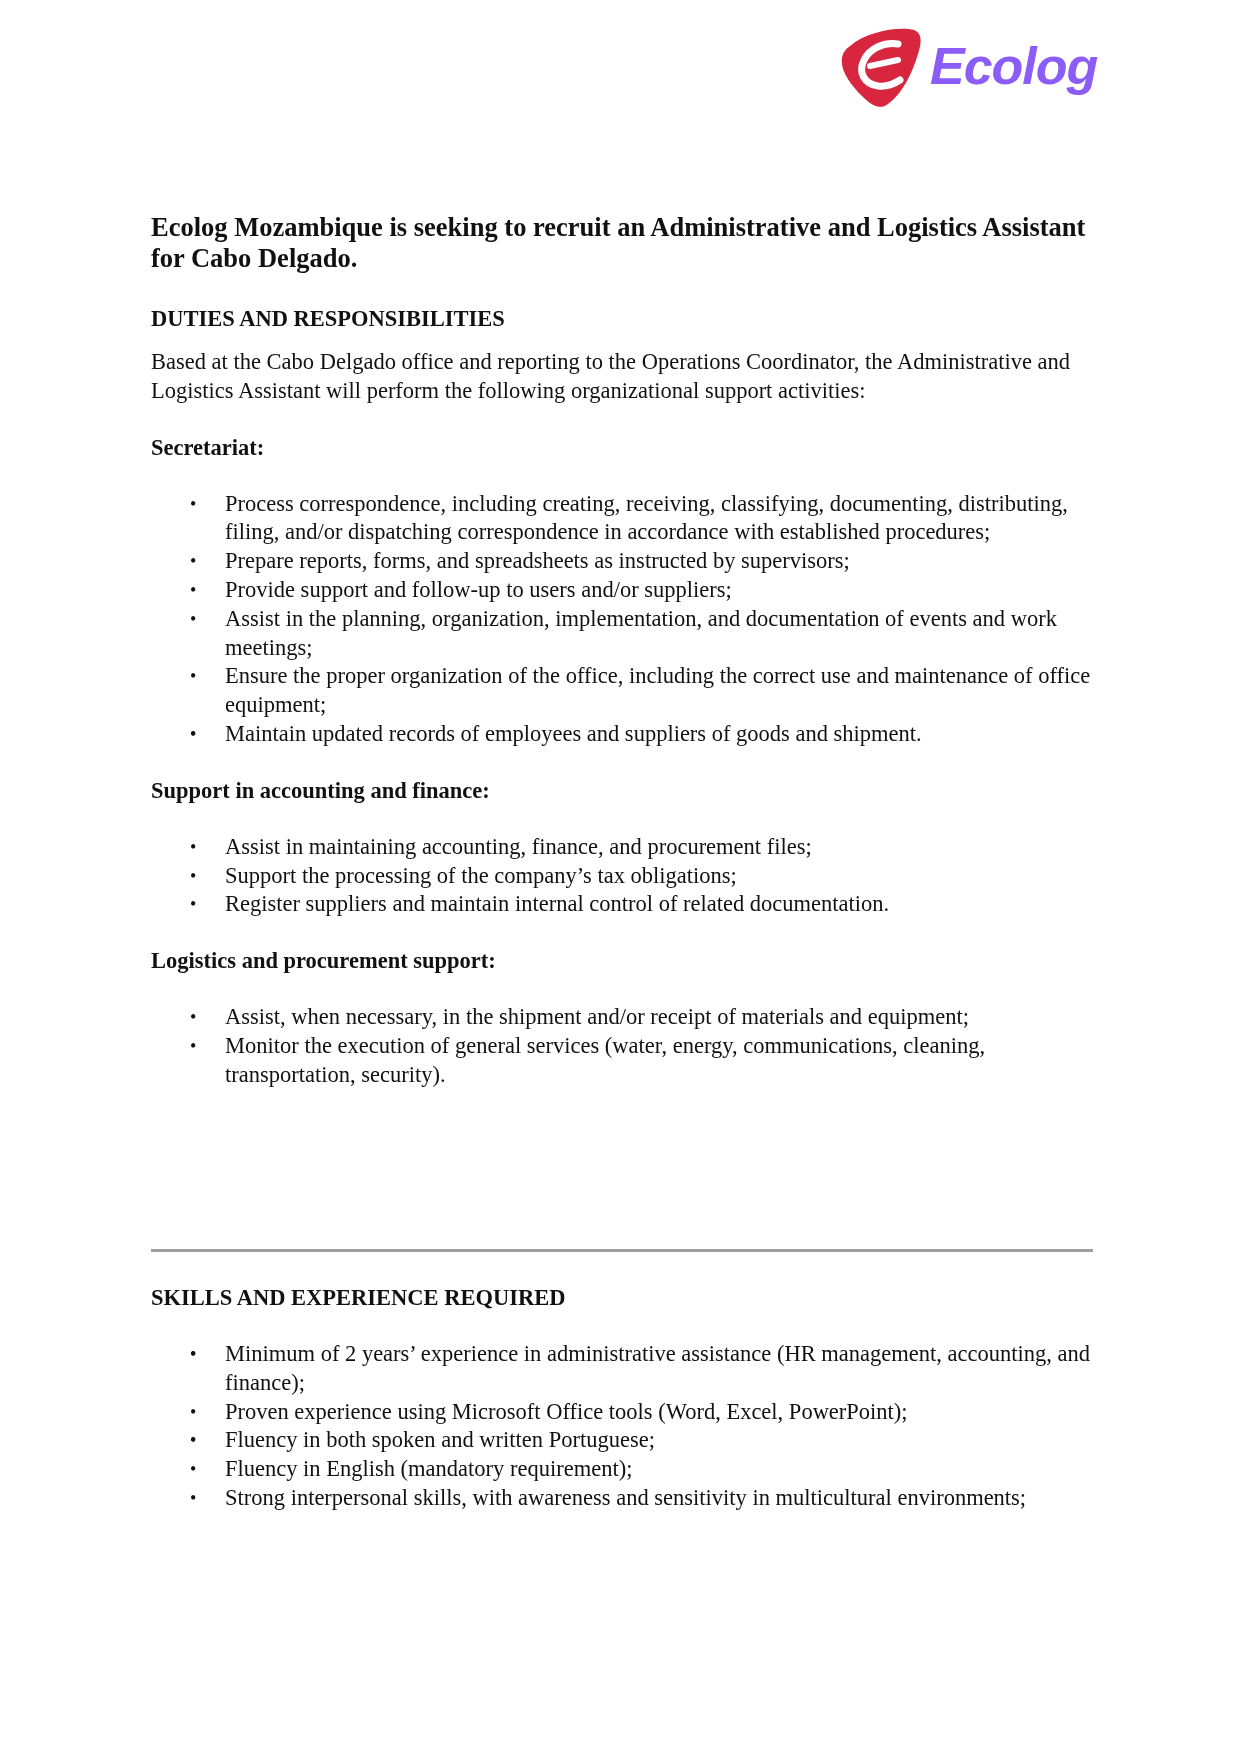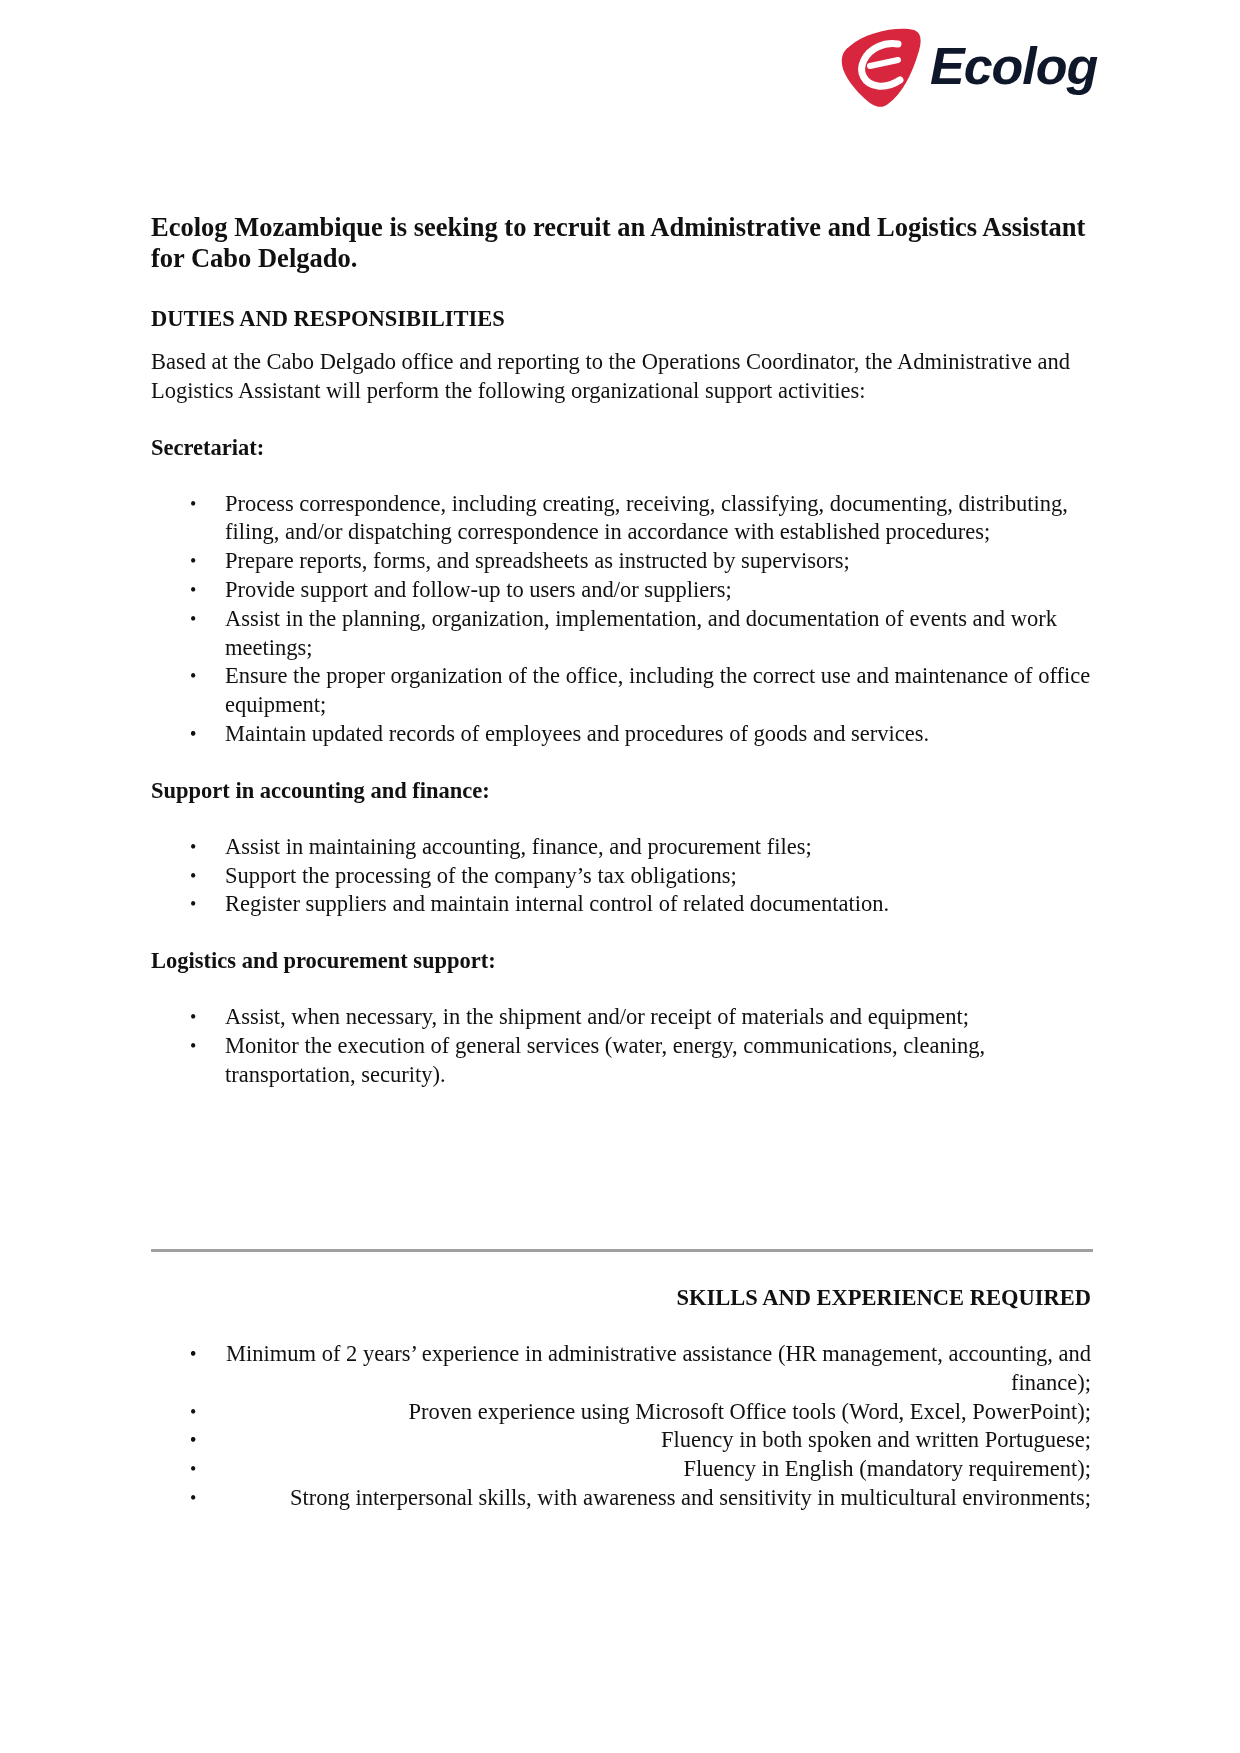--- a/index.html
+++ b/index.html
@@ -1,21 +1,21 @@
 <!DOCTYPE html>
 <html><head>
   <meta charset="utf-8">
   <style>
     html, body { margin: 0; padding: 0; background: #ffffff; }
     body { width: 1240px; height: 1753px; position: relative; overflow: hidden;
            font-family: "Liberation Serif", "DejaVu Serif", serif; color: #111; }
     .logo { position: absolute; left: 836px; top: 24px; width: 264px; height: 84px; display: flex; align-items: center; }
     .logo-mark { width: 86px; height: 84px; position: relative; }
     .logo-text { font-family: "Liberation Sans", "DejaVu Sans", sans-serif; font-weight: bold; font-style: italic;
-                 font-size: 52px; color: #0f172a; margin-left: 8px; letter-spacing: -1px; line-height: 1; }
+                 font-size: 52px; color: #8b5cf6; margin-left: 8px; letter-spacing: -1px; line-height: 1; }
     .page { position: absolute; left: 151px; top: 212px; width: 940px; }
     .title { font-weight: bold; font-size: 26.5px; line-height: 31px; margin: 0; }
     .section-heading { font-weight: bold; font-size: 22.5px; margin: 0; line-height: 28px; text-transform: none; }
     .para { font-size: 22.5px; line-height: 28.8px; margin: 0; }
     .subheading { font-weight: bold; font-size: 22.5px; line-height: 28px; margin: 0; }
     ul.bullets { list-style: none; margin: 0; padding: 0; }
     ul.bullets li { position: relative; padding-left: 74px; font-size: 22.5px; line-height: 28.8px; }
     ul.bullets li .bullet { position: absolute; left: 39px; top: 0; font-size: 18px; }
     .divider { position: absolute; left: 151px; top: 1249px; width: 942px; height: 3px; background: #a0a0a0; }
   </style>
@@ -41,40 +41,40 @@
   <p class="para" style="margin-top:15px;">Based at the Cabo Delgado office and reporting to the Operations Coordinator, the Administrative and Logistics Assistant will perform the following organizational support activities:</p>
 
   <h3 class="subheading" style="margin-top:28px;">Secretariat:</h3>
   <ul class="bullets" style="margin-top:28px;">
     <li><span class="bullet">•</span><span>Process correspondence, including creating, receiving, classifying, documenting, distributing, filing, and/or dispatching correspondence in accordance with established procedures;</span></li>
     <li><span class="bullet">•</span><span>Prepare reports, forms, and spreadsheets as instructed by supervisors;</span></li>
     <li><span class="bullet">•</span><span>Provide support and follow-up to users and/or suppliers;</span></li>
     <li><span class="bullet">•</span><span>Assist in the planning, organization, implementation, and documentation of events and work meetings;</span></li>
     <li><span class="bullet">•</span><span>Ensure the proper organization of the office, including the correct use and maintenance of office equipment;</span></li>
     <li><span class="bullet">•</span></li>
-    <li><span class="bullet">•</span><span>Maintain updated records of employees and procedures of goods and services.</span></li>
+    <li><span class="bullet">•</span><span>Maintain updated records of employees and suppliers of goods and shipment.</span></li>
   </ul>
 
   <h3 class="subheading" style="margin-top:28px;">Support in accounting and finance:</h3>
   <ul class="bullets" style="margin-top:28px;">
     <li><span class="bullet">•</span><span>Assist in maintaining accounting, finance, and procurement files;</span></li>
     <li><span class="bullet">•</span><span>Support the processing of the company’s tax obligations;</span></li>
     <li><span class="bullet">•</span><span>Register suppliers and maintain internal control of related documentation.</span></li>
   </ul>
 
   <h3 class="subheading" style="margin-top:28px;">Logistics and procurement support:</h3>
   <ul class="bullets" style="margin-top:28px;">
     <li><span class="bullet">•</span><span>Assist, when necessary, in the shipment and/or receipt of materials and equipment;</span></li>
     <li><span class="bullet">•</span><span>Monitor the execution of general services (water, energy, communications, cleaning, transportation, security).</span></li>
   </ul>
 </div>
 
 <div class="divider"></div>
 
-<div class="page" style="top:1284px;text-align:right;">
+<div class="page" style="top:1284px;">
   <h2 class="section-heading">SKILLS AND EXPERIENCE REQUIRED</h2>
   <ul class="bullets" style="margin-top:28px;">
     <li><span class="bullet">•</span></li>
     <li><span class="bullet">•</span><span>Minimum of 2 years’ experience in administrative assistance (HR management, accounting, and finance);</span></li>
     <li><span class="bullet">•</span><span>Proven experience using Microsoft Office tools (Word, Excel, PowerPoint);</span></li>
     <li><span class="bullet">•</span></li>
     <li><span class="bullet">•</span><span>Fluency in both spoken and written Portuguese;</span></li>
     <li><span class="bullet">•</span><span>Fluency in English (mandatory requirement);</span></li>
     <li><span class="bullet">•</span><span>Strong interpersonal skills, with awareness and sensitivity in multicultural environments;</span></li>
   </ul>

